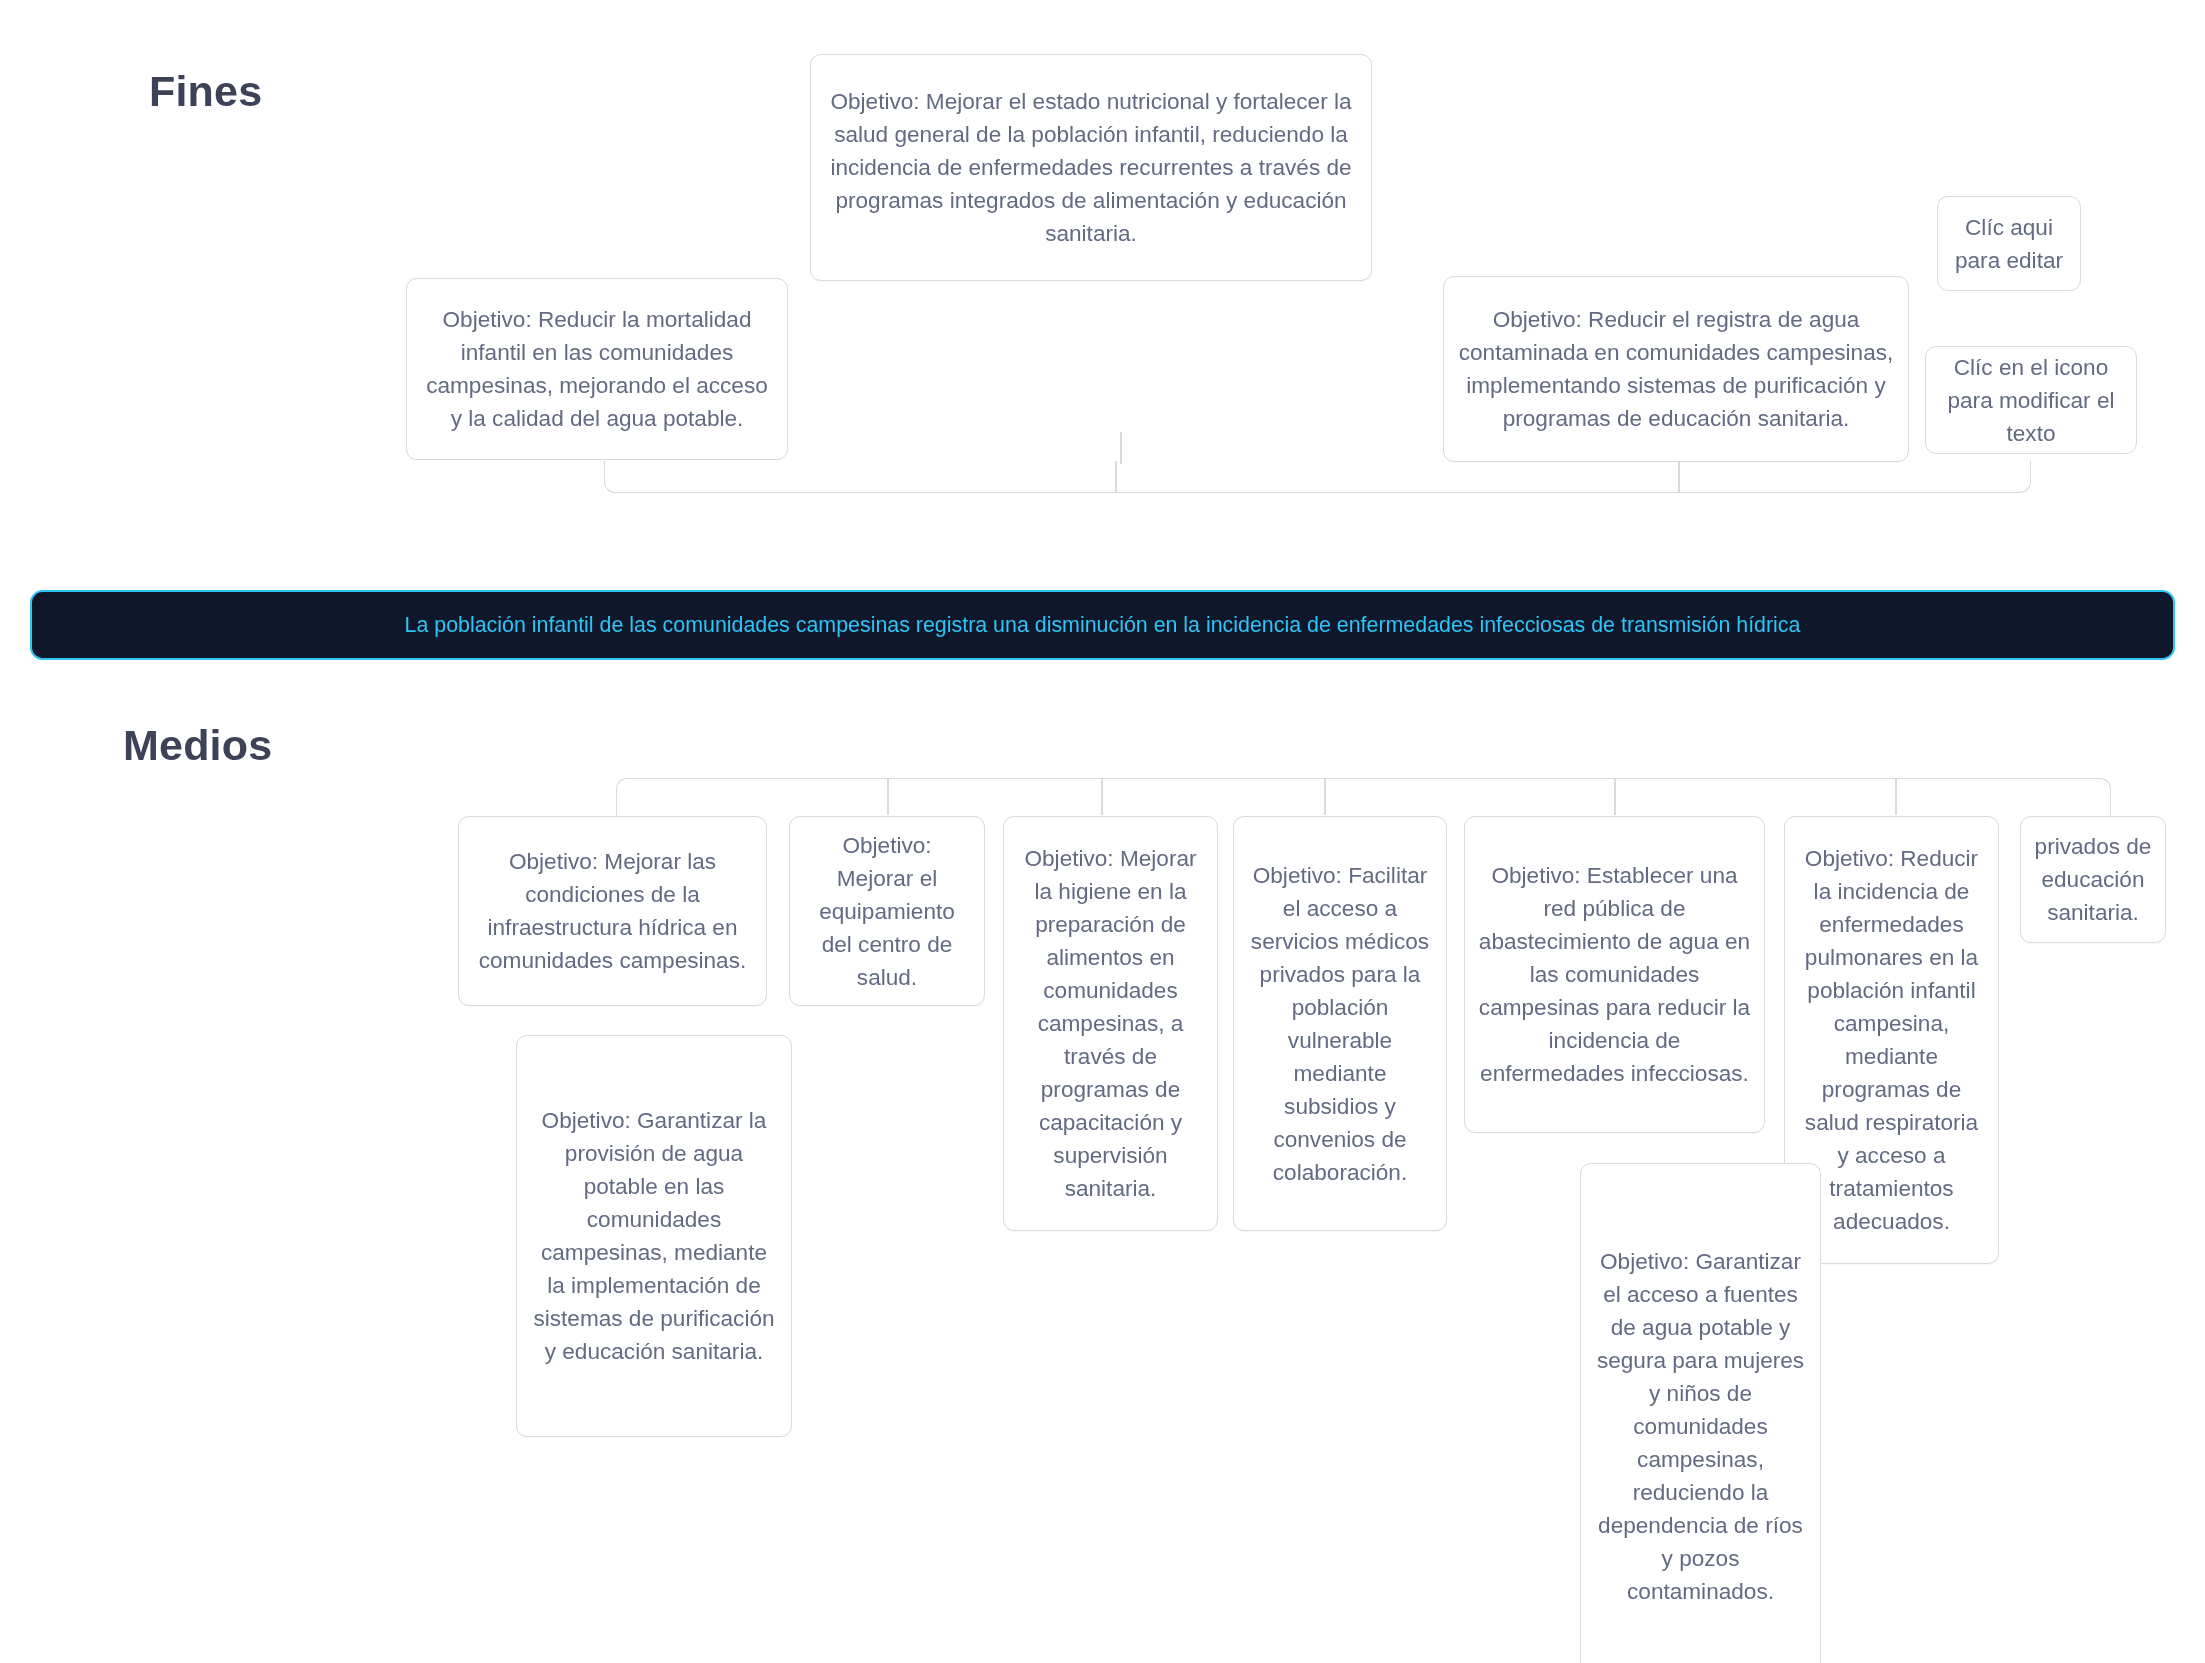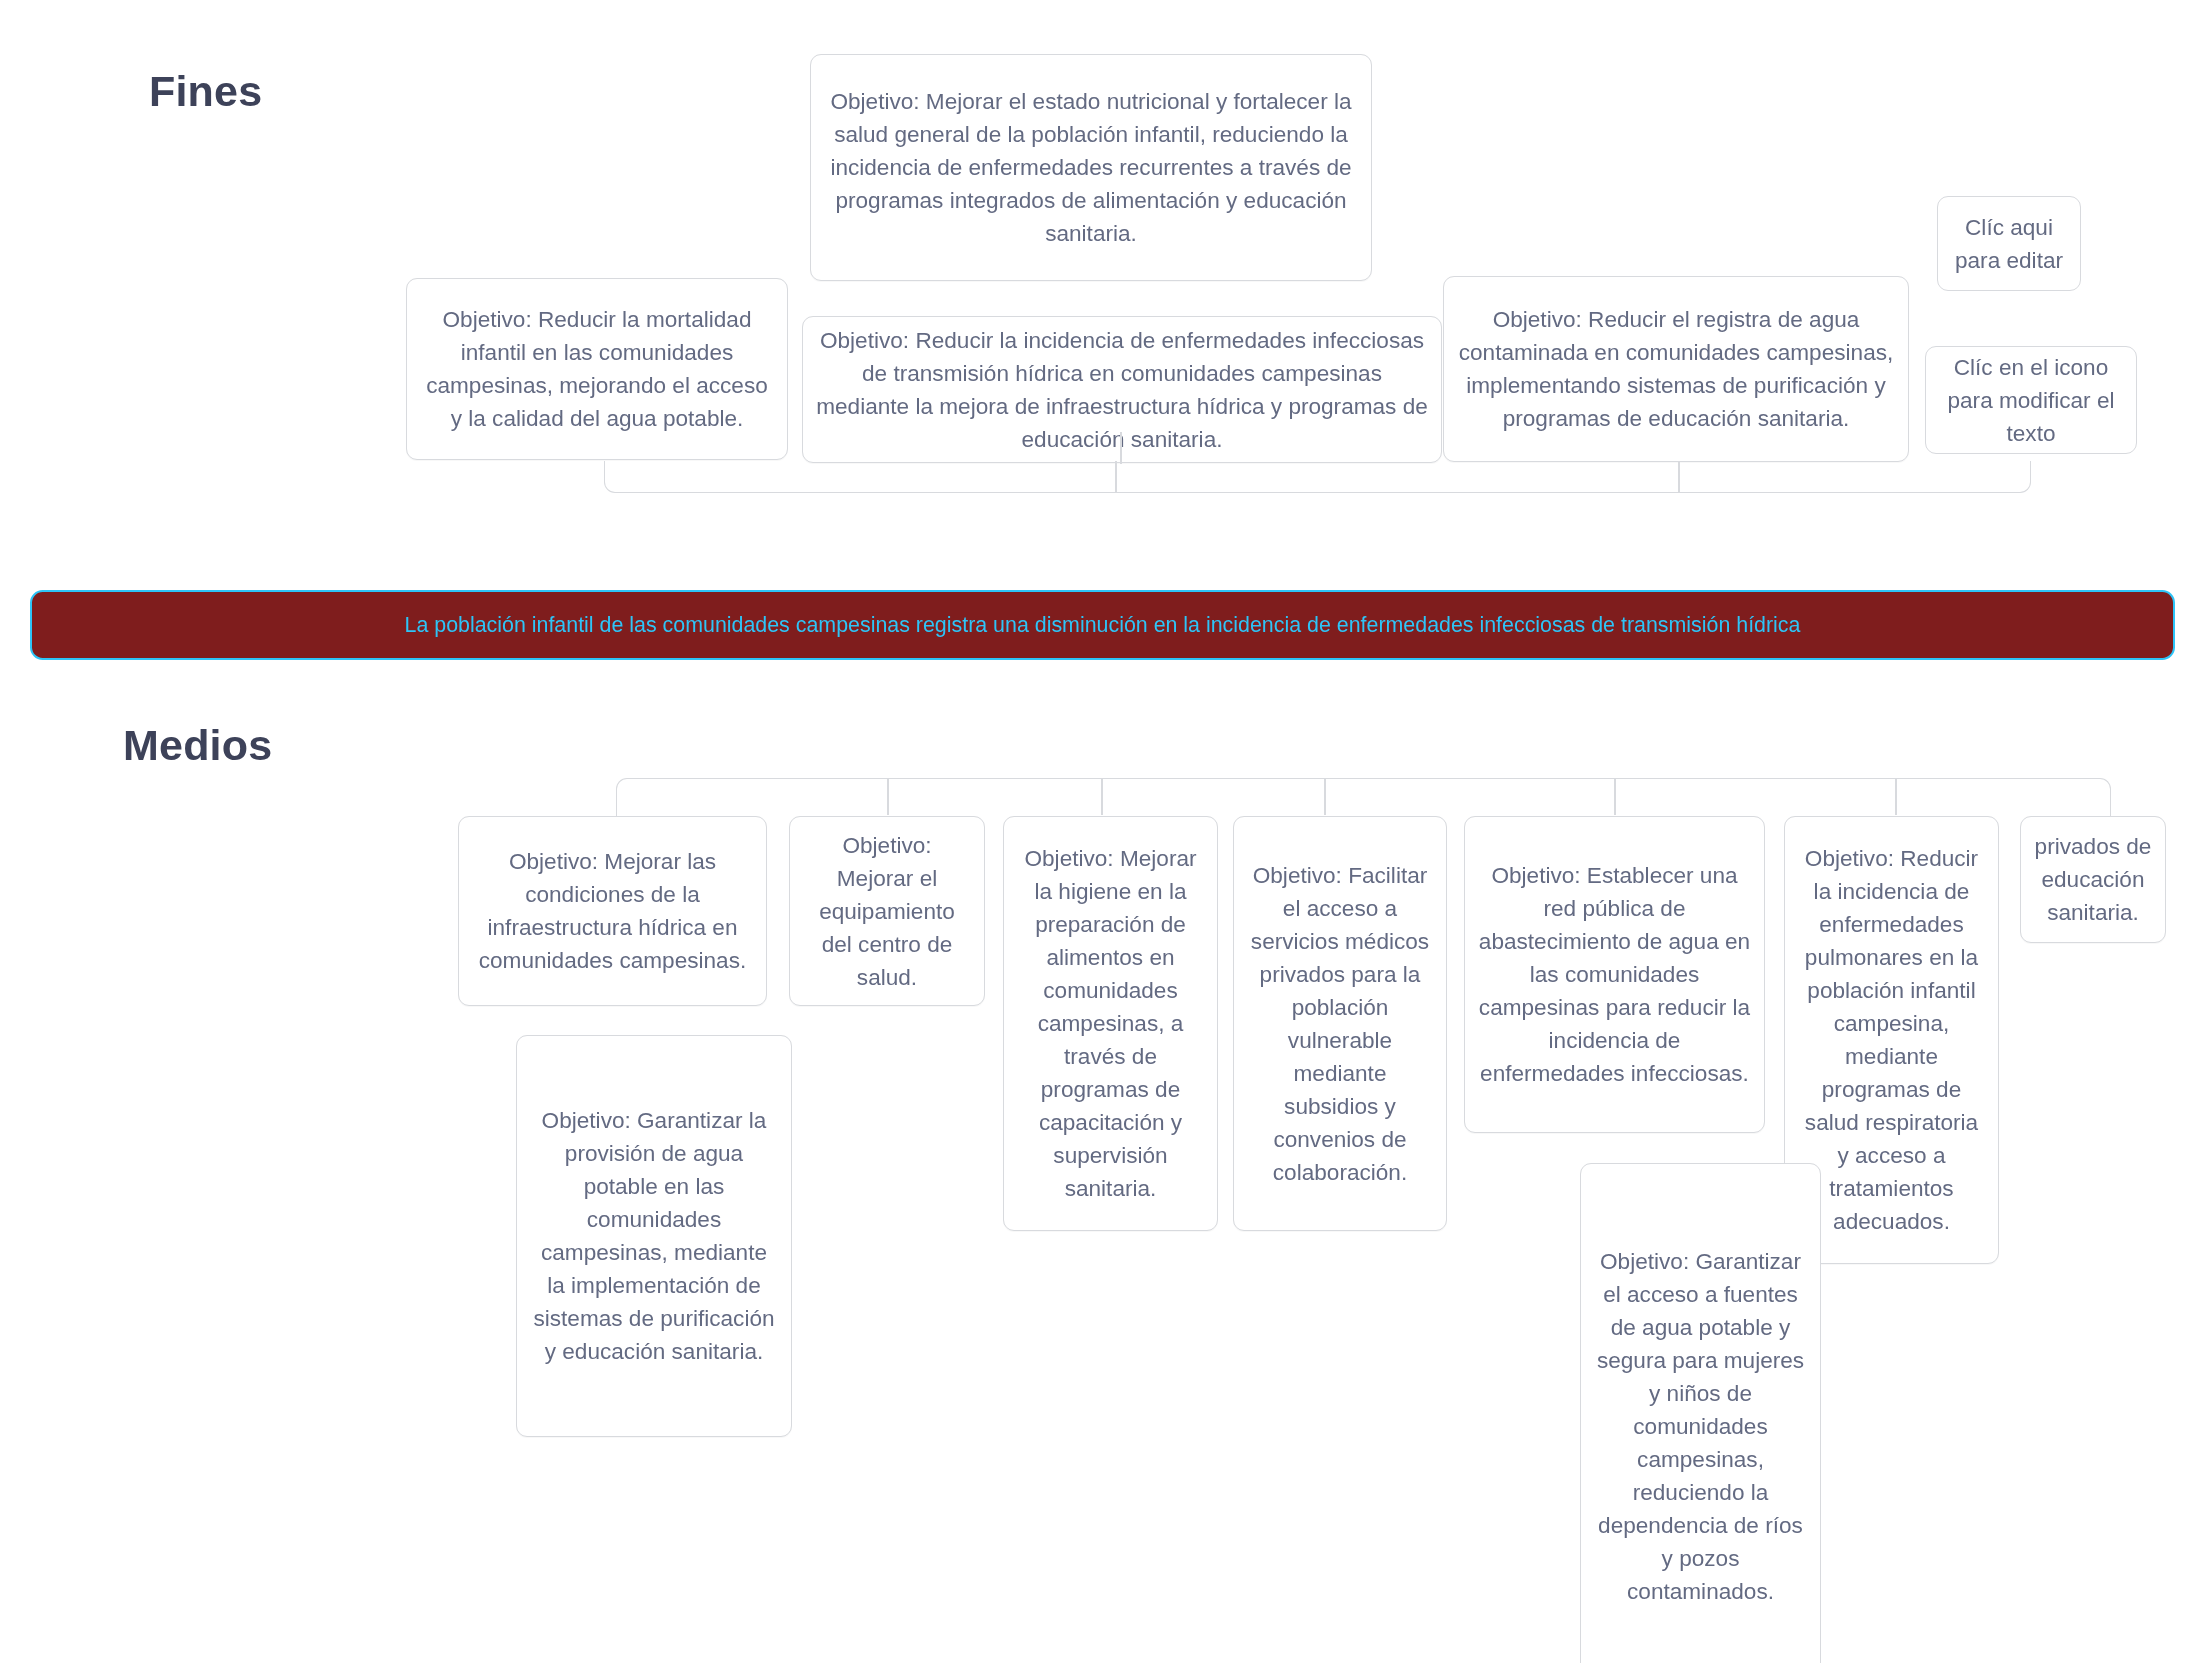--- a/index.html
+++ b/index.html
@@ -85,21 +85,21 @@
 
   
   #banner {
     position: absolute;
     left: 30px;
     top: 590px;
     width: 2145px;
     height: 70px;
     border: 2.4px solid #2ec4f7;
     border-radius: 12.7px;
-    background: #7f1d1d;
+    background: #0f172a;
     display: flex;
     align-items: center;
     justify-content: center;
   }
   #banner-text {
     color: #2ec4f7;
     font-size: 21.4px;
     line-height: 27px;
     text-align: center;
     padding: 0 19px;
@@ -113,23 +113,20 @@
   <div id="fines-title" class="section-title">Fines</div>
 
   <div class="node" id="fines-top" style="left:810px; top:54px; width:562px; height:227px;">
     <span>Objetivo: Mejorar el estado nutricional y fortalecer la salud general de la población infantil, reduciendo la incidencia de enfermedades recurrentes a través de programas integrados de alimentación y educación sanitaria.</span>
   </div>
 
   <div class="node" id="fines-n0" style="left:406px; top:278px; width:382px; height:182px;">
     <span>Objetivo: Reducir la mortalidad infantil en las comunidades campesinas, mejorando el acceso y la calidad del agua potable.</span>
   </div>
 
-  <div class="node" id="fines-n1" style="left:802px; top:316px; width:640px; height:147px;">
-    <span>Objetivo: Reducir la incidencia de enfermedades infecciosas de transmisión hídrica en comunidades campesinas mediante la mejora de infraestructura hídrica y programas de educación sanitaria.</span>
-  </div>
 
   <div class="node" id="fines-n2" style="left:1443px; top:276px; width:466px; height:186px;">
     <span>Objetivo: Reducir el registra de agua contaminada en comunidades campesinas, implementando sistemas de purificación y programas de educación sanitaria.</span>
   </div>
 
   <div class="hint" id="hint-0" style="left:1937px; top:196px; width:144px; height:95px;">
     <span>Clíc aqui para editar</span>
   </div>
 
   <div class="hint" id="hint-1" style="left:1925px; top:346px; width:212px; height:108px;">

